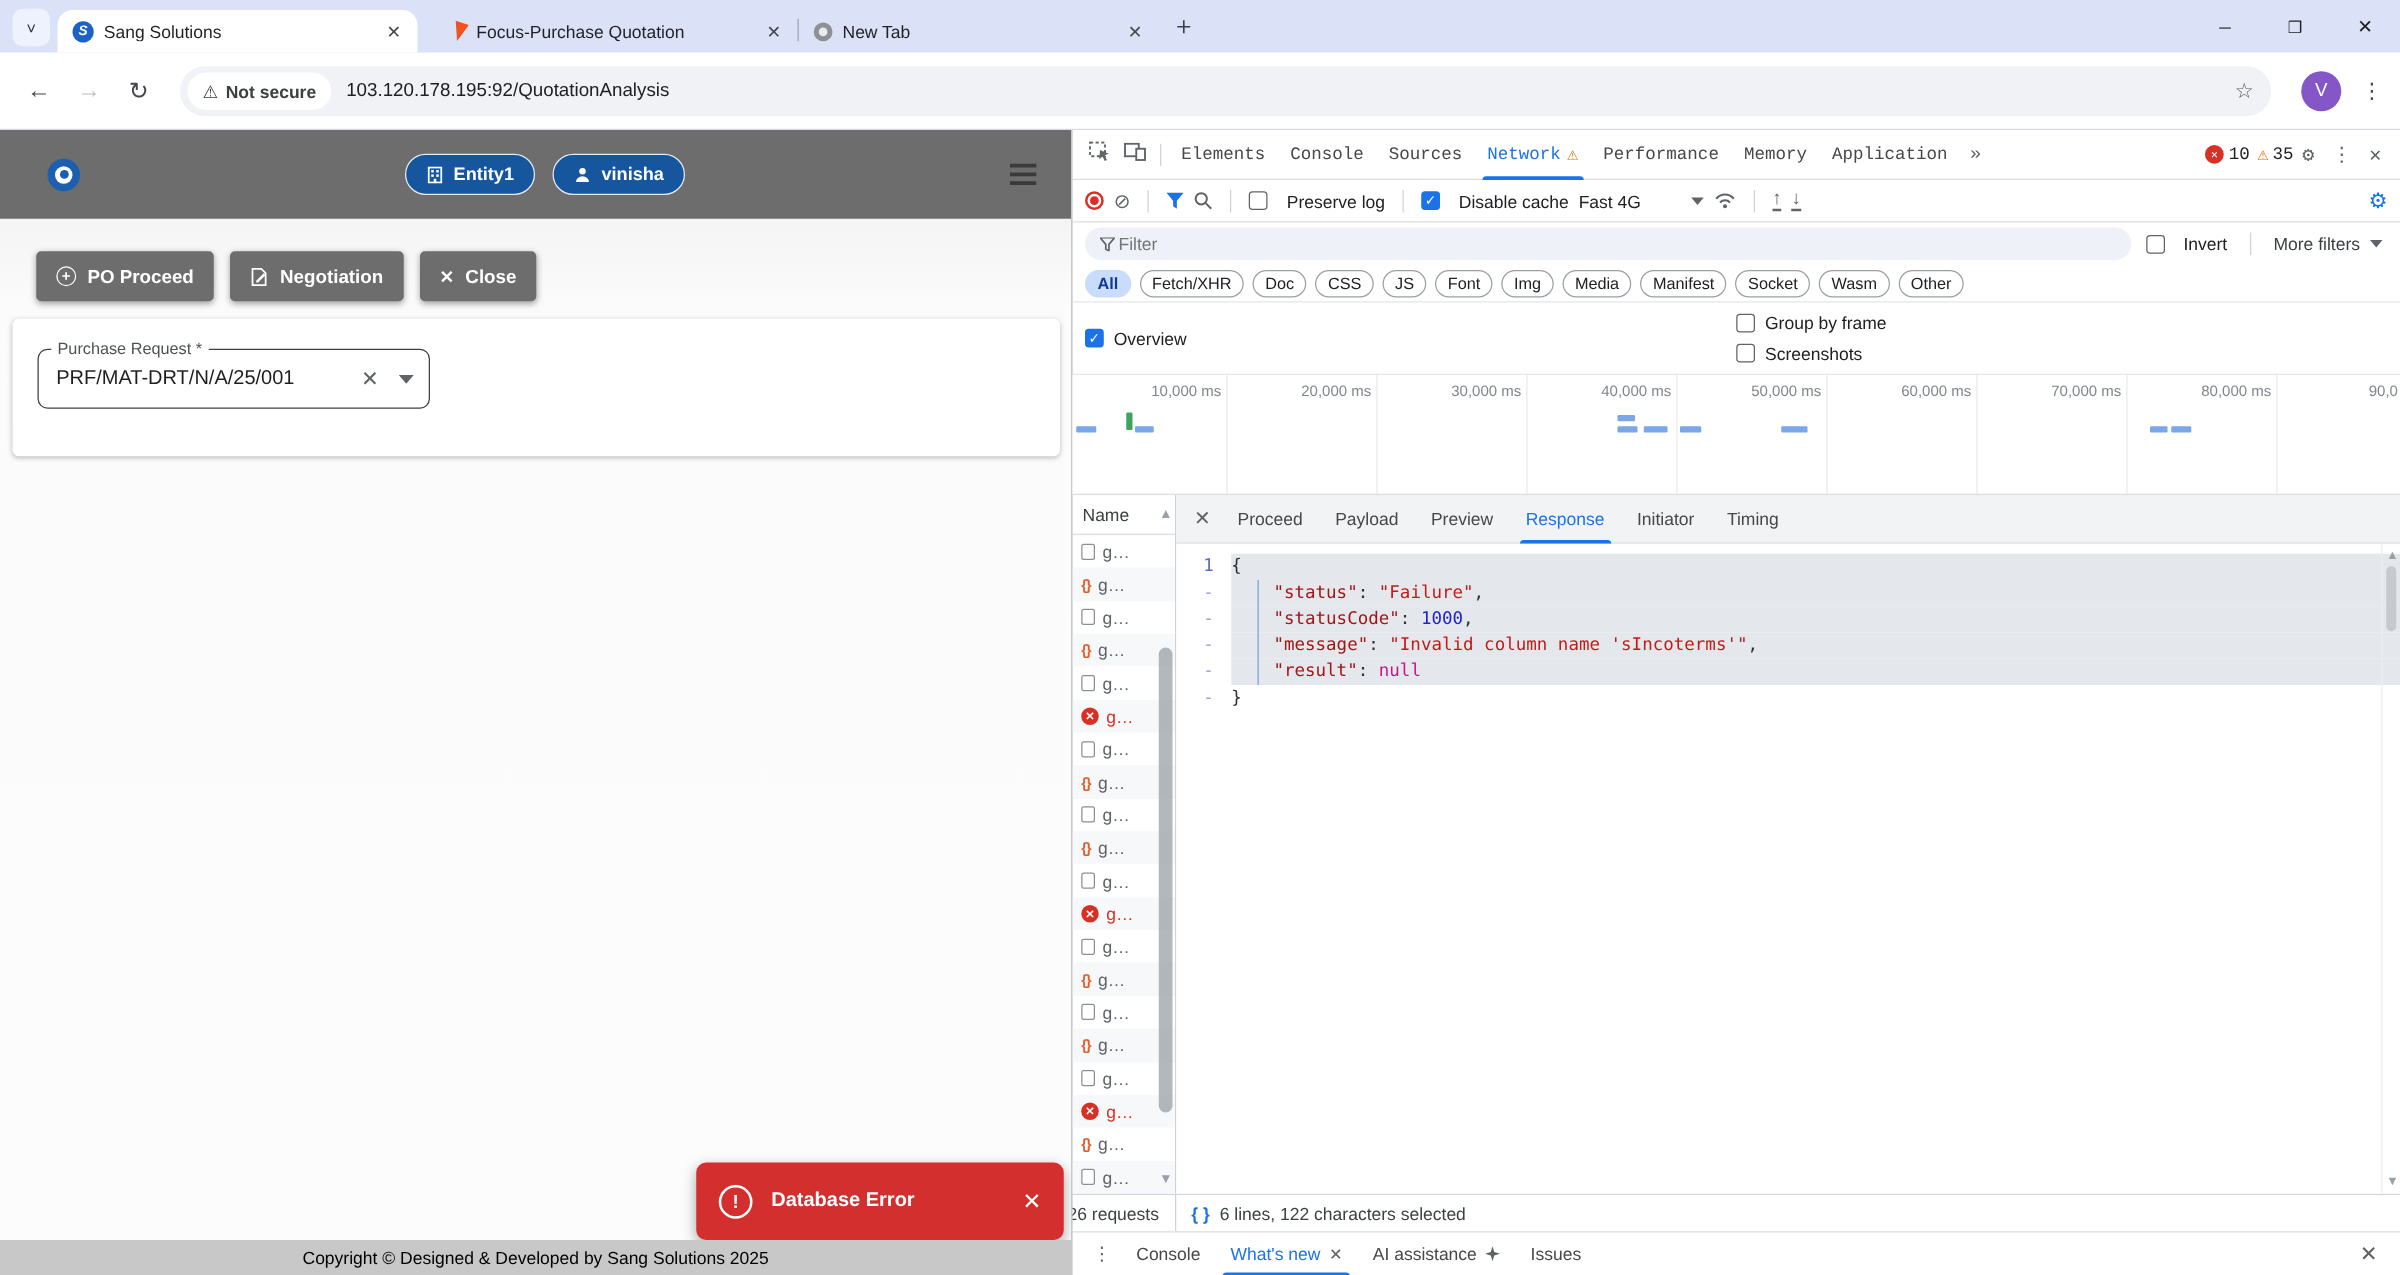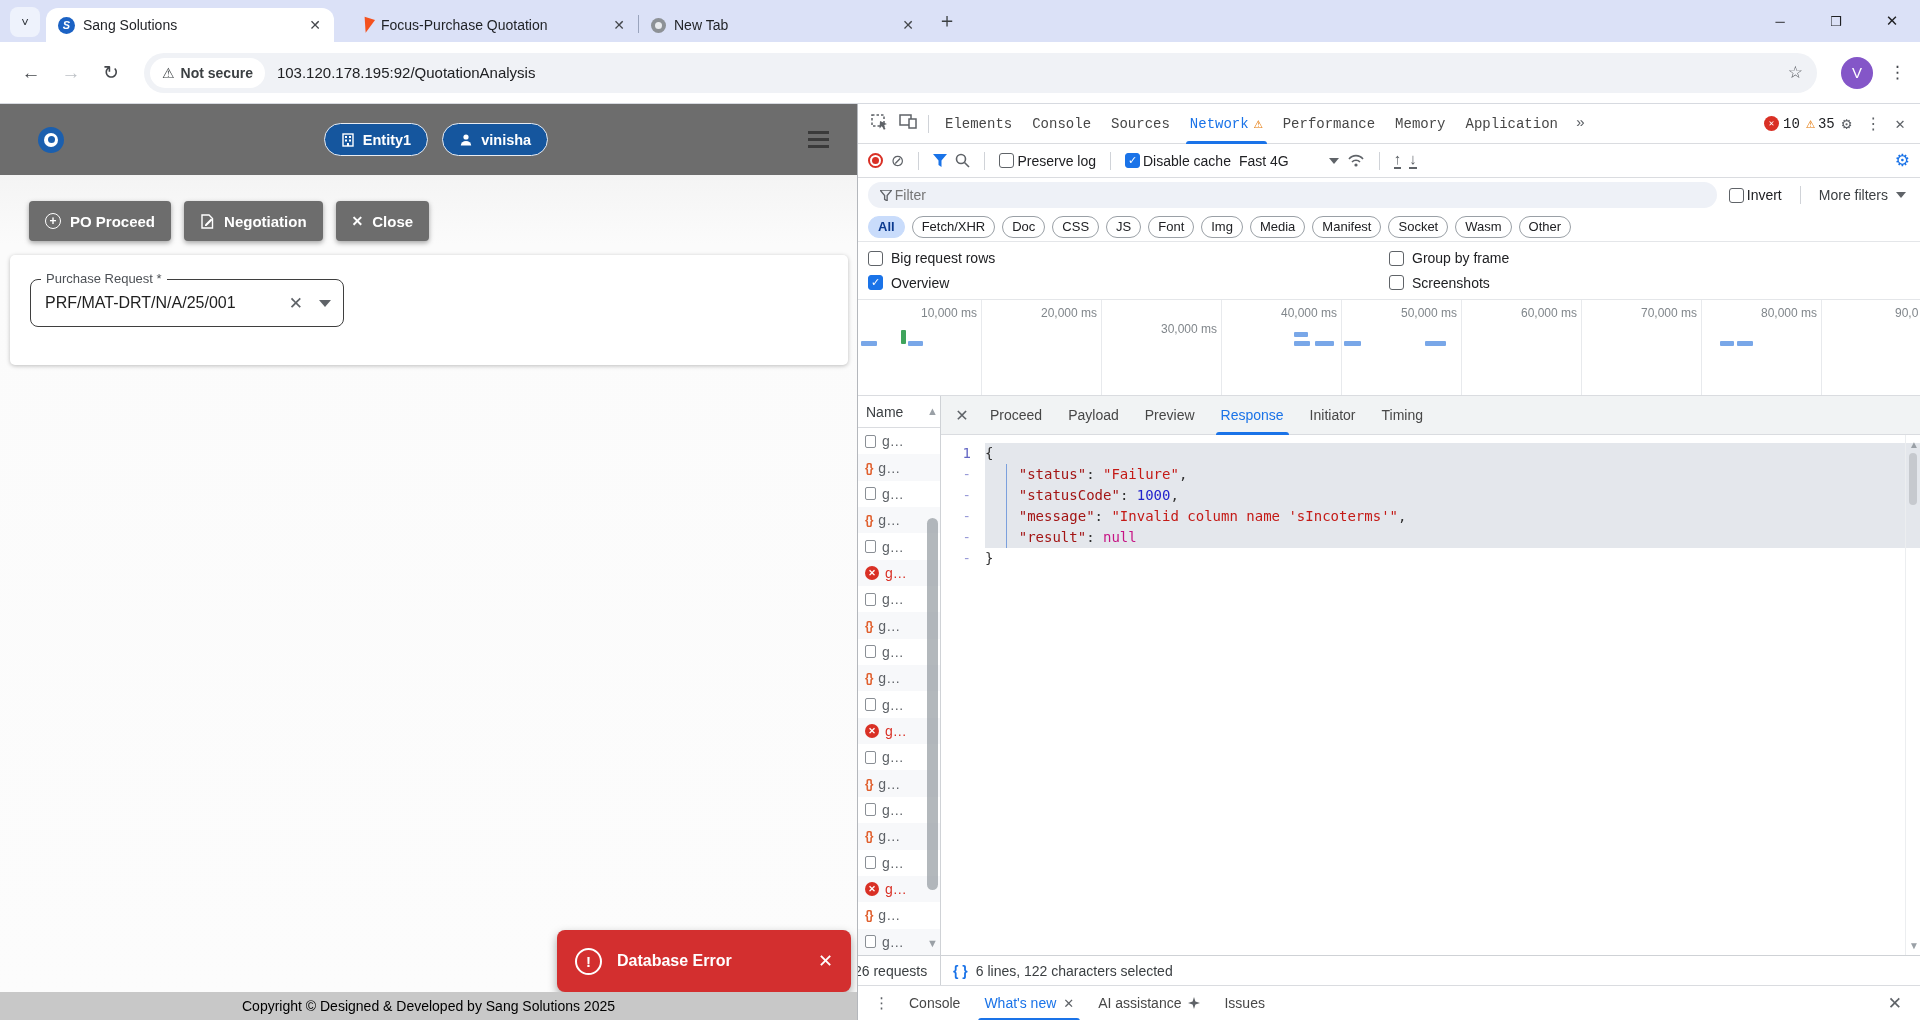--- a/index.html
+++ b/index.html
@@ -100,21 +100,21 @@
   .dt-gear, .dt-kebab, .dt-close { color:#5f6368; padding:0 7px; font-size:16px; }
 
   .dt-nettools { height:34px; display:flex; align-items:center; padding:0 10px; border-bottom:1px solid #dadce0; gap:8px; }
   .rec { width:15px; height:15px; border:2px solid var(--c-error); border-radius:50%; position:relative; flex:none; }
   .rec::after { content:""; position:absolute; inset:2px; background:var(--c-error); border-radius:50%; }
   .ban { color:#5f6368; font-size:16px; }
   .funnel-blue { fill:var(--c-accent); }
   .cb { width:15px; height:15px; border:1.7px solid #5f6368; border-radius:3px; display:inline-flex; align-items:center;
     justify-content:center; font-size:11px; color:#fff; background:#fff; flex:none; }
   .cb.on { background:var(--c-accent); border-color:var(--c-accent); }
-  .cblabel { display:flex; align-items:center; gap:3px; color:#202124; }
+  .cblabel { display:flex; align-items:center; gap:15px; color:#202124; }
   .throttle { display:flex; align-items:center; gap:40px; color:#202124; }
   .ddcaret { width:0; height:0; border-left:5px solid transparent; border-right:5px solid transparent; border-top:6px solid #5f6368; }
   .updown { color:#5f6368; font-size:15px; border-bottom:2px solid #5f6368; line-height:13px; height:17px; }
   .gear-blue { color:var(--c-accent); font-size:17px; margin-left:auto; }
 
   .dt-filterrow { height:34px; display:flex; align-items:center; padding:0 10px; gap:12px; }
   .filterpill { flex:1; height:26px; background:#eef1f7; border-radius:13px; display:flex; align-items:center; padding:0 12px; gap:3px; }
   .filterpill input { border:none; outline:none; background:transparent; font-size:14px; color:#202124; width:100%; font-family:"Liberation Sans",sans-serif; }
   .morefilters { display:flex; align-items:center; gap:8px; color:#3c4043; padding-right:4px; }
 
@@ -423,24 +423,20 @@
           <div class="chip">Media</div>
           <div class="chip">Manifest</div>
           <div class="chip">Socket</div>
           <div class="chip">Wasm</div>
           <div class="chip">Other</div>
         </div>
 
       <div class="dt-options">
         <div class="optcol" id="optcol1">
             <label class="opt">
-              <span class="cb"></span>
-              <span>Big request rows</span>
-            </label>
-            <label class="opt">
               <span class="cb on">✓</span>
               <span>Overview</span>
             </label>
           </div>
         <div class="optcol" id="optcol2">
             <label class="opt">
               <span class="cb"></span>
               <span>Group by frame</span>
             </label>
             <label class="opt">
@@ -449,21 +445,21 @@
             </label>
           </div>
       </div>
 
       <div class="dt-overview" id="overview">
           <div class="gridline" style="left: 123px;"></div>
           <span class="tlabel" style="left: 27px;">10,000 ms</span>
           <div class="gridline" style="left: 243px;"></div>
           <span class="tlabel" style="left: 147px;">20,000 ms</span>
           <div class="gridline" style="left: 363px;"></div>
-          <span class="tlabel" style="left: 267px; margin-top: 16px;">30,000 ms</span>
+          <span class="tlabel" style="left: 267px;">30,000 ms</span>
           <div class="gridline" style="left: 483px;"></div>
           <span class="tlabel" style="left: 387px;">40,000 ms</span>
           <div class="gridline" style="left: 603px;"></div>
           <span class="tlabel" style="left: 507px;">50,000 ms</span>
           <div class="gridline" style="left: 723px;"></div>
           <span class="tlabel" style="left: 627px;">60,000 ms</span>
           <div class="gridline" style="left: 843px;"></div>
           <span class="tlabel" style="left: 747px;">70,000 ms</span>
           <div class="gridline" style="left: 963px;"></div>
           <span class="tlabel" style="left: 867px;">80,000 ms</span>

